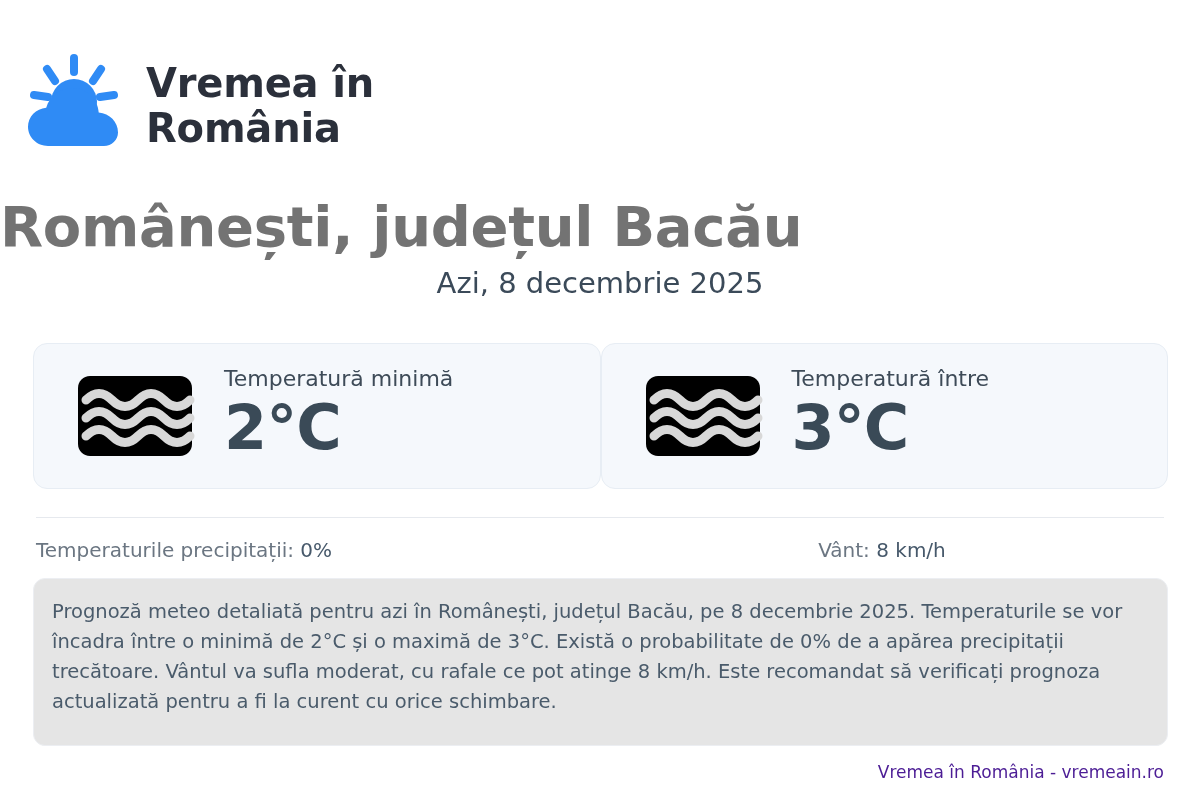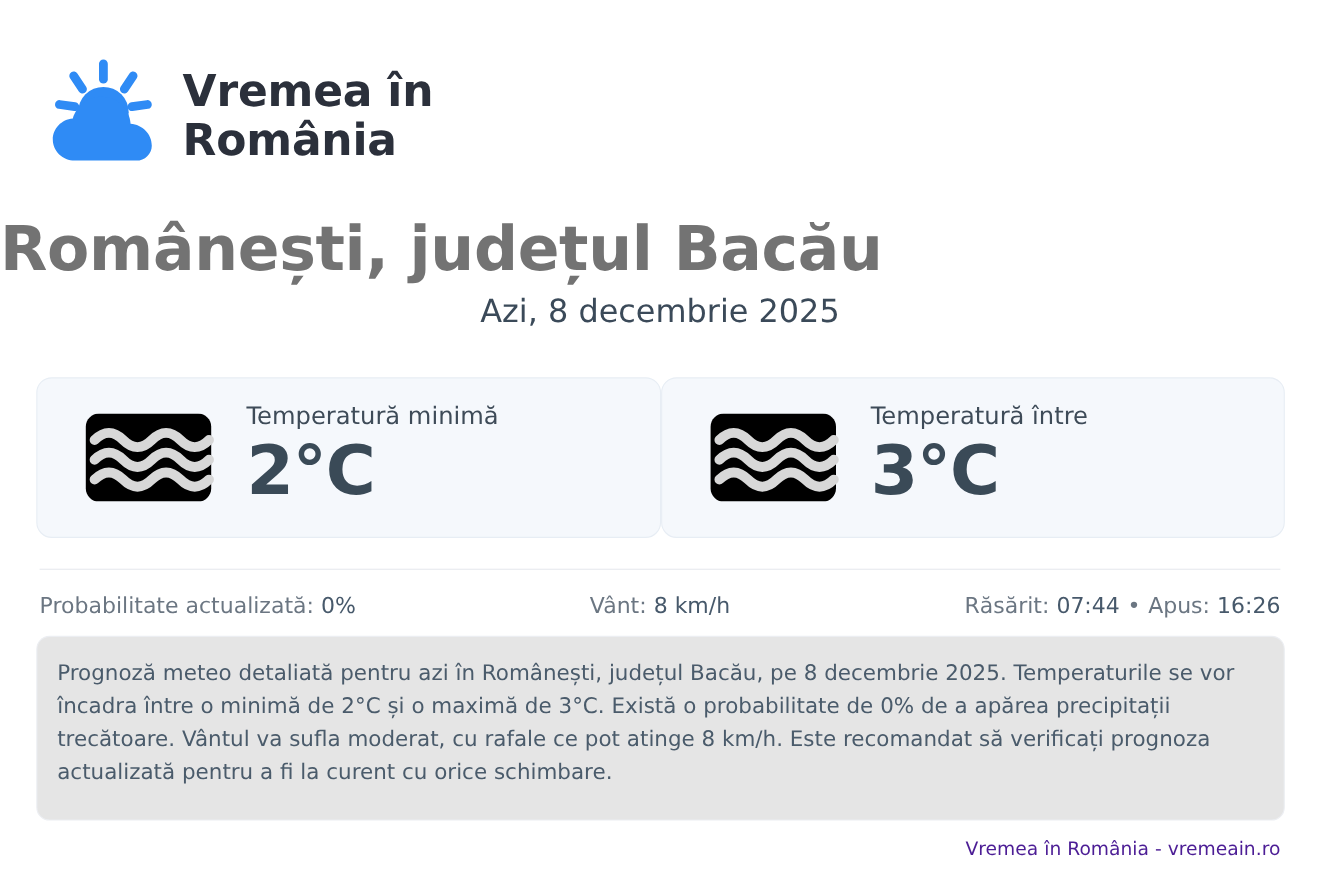--- a/index.html
+++ b/index.html
@@ -16,21 +16,21 @@
     position: relative;
     width: 1200px;
     height: 800px;
     background: #ffffff;
     overflow: hidden;
   }
 
   
   .brand {
     position: absolute;
-    left: 40px;
+    left: 20px;
     top: 52px;
     display: flex;
     align-items: center;
     gap: 18px;
   }
   .brand-icon {
     width: 108px;
     height: 108px;
     flex: 0 0 108px;
     display: block;
@@ -223,28 +223,25 @@
         <div class="card-value">3°C</div>
       </div>
     </div>
 
   </div>
 
   <div class="divider"></div>
 
   <div class="stats">
     <div class="stat stat-left">
-      <span>Probabilitate actualizată: </span><span class="val">0%</span>
+      <span>Temperaturile precipitații: </span><span class="val">0%</span>
     </div>
     <div class="stat stat-center">
       <span>Vânt: </span><span class="val">8 km/h</span>
     </div>
-    <div class="stat stat-right">
-      <span>Răsărit: </span><span class="val">07:44</span><span class="sep">•</span><span>Apus: </span><span class="val">16:26</span>
-    </div>
   </div>
 
   <div class="description">
     <p>Prognoză meteo detaliată pentru azi în Românești, județul Bacău, pe 8 decembrie 2025. Temperaturile se vor încadra între o minimă de 2°C și o maximă de 3°C. Există o probabilitate de 0% de a apărea precipitații trecătoare. Vântul va sufla moderat, cu rafale ce pot atinge 8 km/h. Este recomandat să verificați prognoza actualizată pentru a fi la curent cu orice schimbare.</p>
   </div>
 
   <div class="footer">Vremea în România - vremeain.ro</div>
 
 </div>
 

